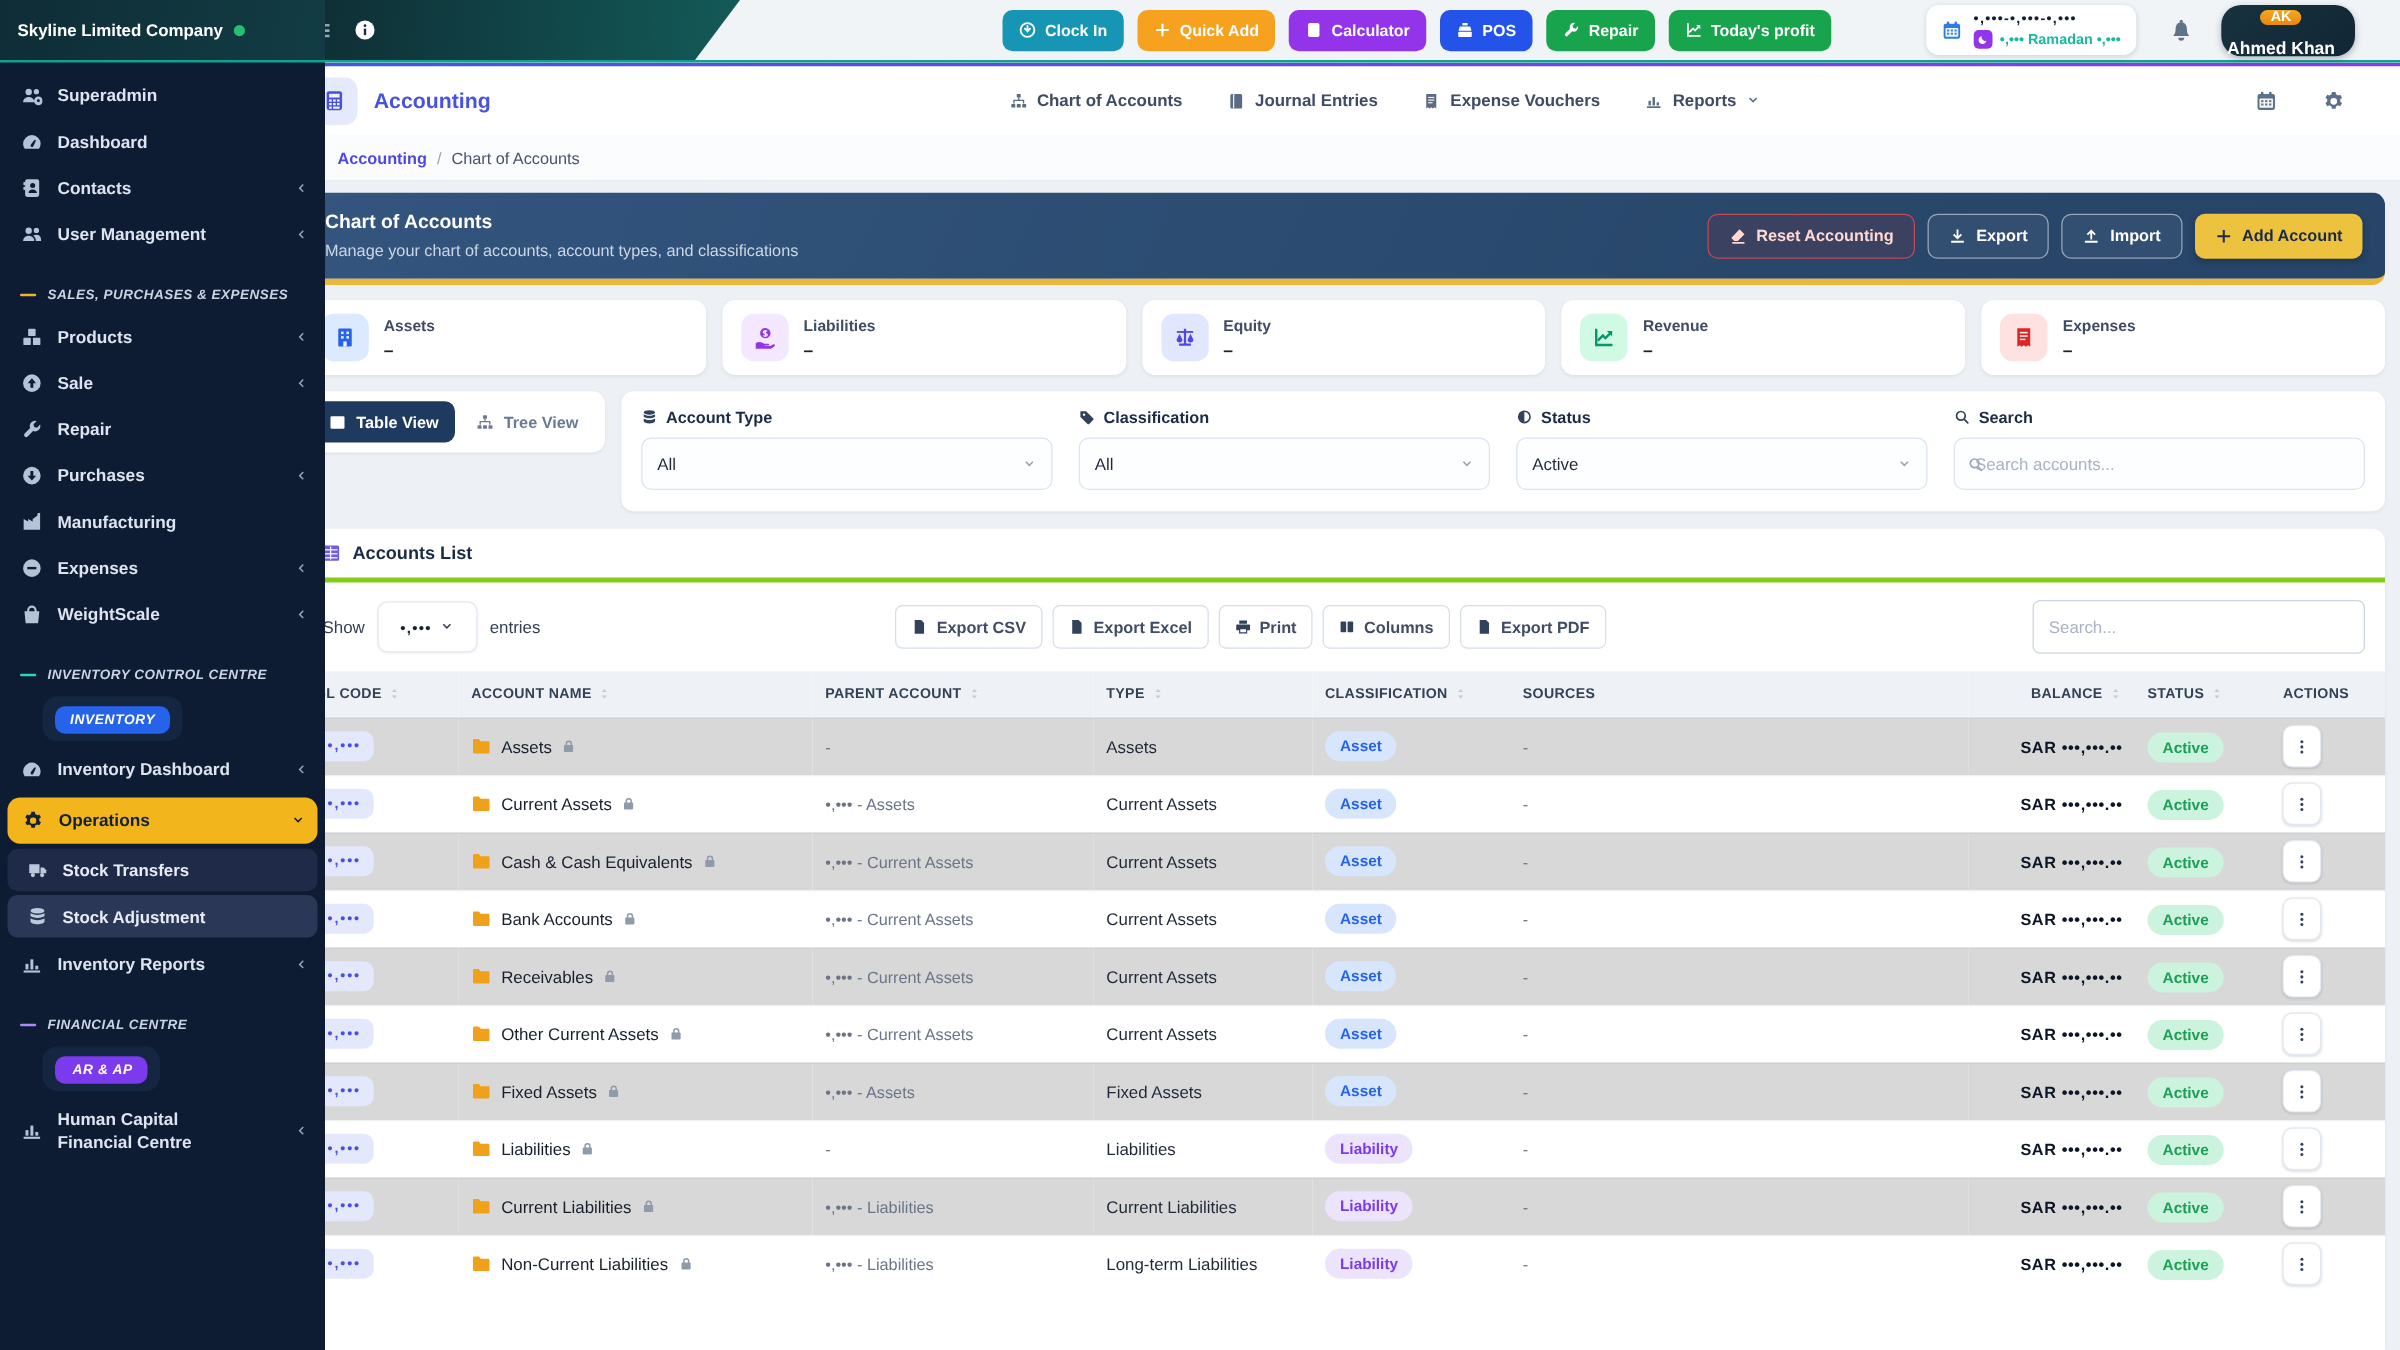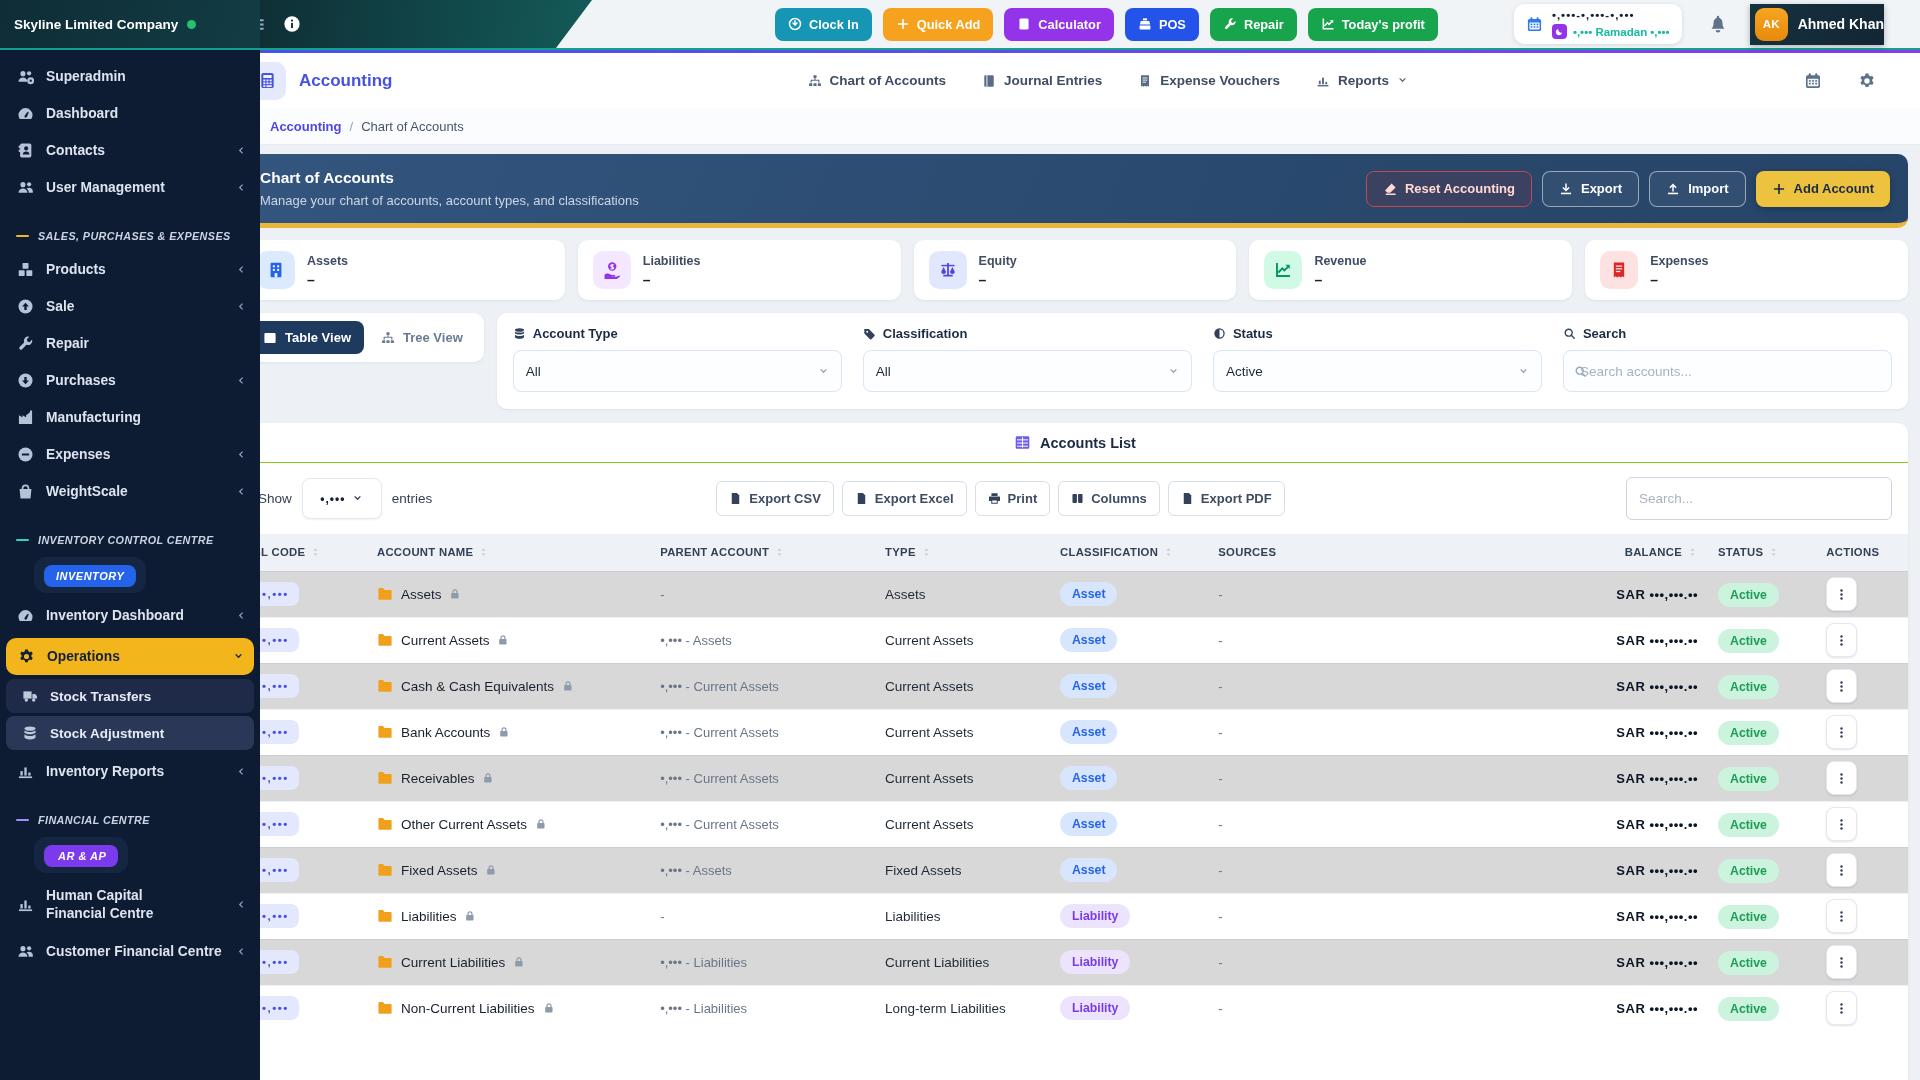--- a/index.html
+++ b/index.html
@@ -47,22 +47,22 @@
   .date-card{margin-left:76px; background:#fff; border-radius:10px; padding:5px 12px; display:flex;
     align-items:center; gap:9px; box-shadow:0 1px 4px rgba(15,40,60,.14); z-index:1;}
   .date-card .cal{width:17px; height:17px; color:#2f7ce8;}
   .date-line1{font-size:11.5px; font-weight:bold; color:#16202e; letter-spacing:1px;}
   .date-line2{display:flex; gap:6px; align-items:center; font-size:11.5px; font-weight:bold; color:#17b9a0; margin-top:3px;}
   .moon-badge{width:15px; height:15px; border-radius:4px; background:#9333ea; color:#fff;
     display:flex; align-items:center; justify-content:center;}
   .moon-badge [data-icon]{width:9px; height:9px;}
   .bell{margin-left:26px; width:20px; height:20px; color:#5e7389; z-index:1; cursor:pointer;}
   .user-chip{margin-left:22px; margin-right:36px; background:linear-gradient(135deg,#17323f,#122634);
-    border-radius:0; padding:4px 0 4px 5px; display:flex; gap:10px; align-items:center; height:41px;
-    z-index:1; cursor:pointer; box-shadow:0 2px 6px rgba(10,30,45,.3);}
+    border-radius:16px; padding:4px 16px 4px 5px; display:flex; gap:10px; align-items:center; height:41px;
+    z-index:1; cursor:pointer; box-shadow:0 2px 6px rgba(10,30,45,.3);flex-direction:column;}
   .avatar{width:33px; height:33px; border-radius:9px; background:linear-gradient(180deg,#f6a623,#e8890c);
     color:#fff; font-weight:bold; font-size:11.5px; display:flex; align-items:center; justify-content:center;}
   .user-name{color:#fff; font-weight:bold; font-size:14px;}
 
   
   .main{position:fixed; left:230px; top:50px; width:1690px; height:1030px; background:#edf1f6;
     display:flex; flex-direction:column; overflow:hidden;}
   .page-header{background:#fff; height:58px; border-top:3px solid #4355e8;
     border-image:linear-gradient(90deg,#4355e8,#8b3bea) 1; display:flex; align-items:center; padding:0 18px; flex:none;}
   .ph-icon{width:38px; height:38px; border-radius:10px; background:#e5e9fc; color:#4653e0;
@@ -122,21 +122,21 @@
   .fcontrol .dd{position:absolute; right:12px; width:11px; height:11px; color:#94a3b8;}
   .fsearch{padding:0;}
   .fsearch .mag{position:absolute; left:10px; width:13px; height:13px; color:#9aa7b8; z-index:1;}
   .fsearch input{width:100%; height:100%; border:none; outline:none; background:transparent;
     padding:0 12px 0 16px; font-size:13.5px; font-family:inherit; color:#1e293b;}
   .fsearch input::placeholder{color:#a8b3c2;}
 
   
   .list-card{background:#fff; border-radius:10px 10px 0 0; margin-top:14px; flex:1; display:flex;
     flex-direction:column; overflow:hidden; box-shadow:0 1px 3px rgba(20,40,70,.07);}
-  .list-head{display:flex; gap:9px; align-items:center; padding:11px 14px; border-bottom:1px solid #84cc16;justify-content:center;}
+  .list-head{display:flex; gap:9px; align-items:center; padding:11px 14px; border-bottom:4px solid #84cc16;}
   .list-head [data-icon]{width:17px; height:17px; color:#6d5ce7;}
   .list-title{font-size:14.5px; font-weight:bold; color:#1c2b45;}
   .list-toolbar{display:flex; align-items:center; padding:14px 16px; flex:none;}
   .show-group{display:flex; gap:10px; align-items:center; font-size:13.5px; color:#334155;}
   .page-select{width:80px; height:41px; border:1.5px solid #e2e8f0; border-radius:8px; background:#fff;
     display:flex; align-items:center; justify-content:center; gap:7px; font-weight:bold; font-size:12px;
     letter-spacing:1px; color:#16202e; cursor:pointer; box-shadow:0 1px 2px rgba(20,40,70,.06);}
   .page-select .dd{width:11px; height:11px; color:#334155;}
   .tool-btns{display:flex; gap:8px; margin-left:284px;}
   .tool-btn{height:35px; border:1px solid #d6dee8; border-radius:6px; background:#fff; padding:0 12px;
@@ -378,35 +378,20 @@
       </div><div class="badge-wrap"><span class="badge-pill" style="background: rgb(124, 58, 237); padding-left: 14px;">AR &amp; AP</span></div><div class="nav-link">
         <span class="ni" data-icon="bar-chart-icon">
           <svg viewBox="0 0 16 16" fill="currentColor" aria-hidden="true">
             <rect x="1.8" y="12.6" width="12.4" height="1.6"></rect>
             <rect x="3.2" y="7.6" width="2.2" height="4.2"></rect>
             <rect x="6.9" y="4.2" width="2.2" height="7.6"></rect>
             <rect x="10.6" y="9" width="2.2" height="2.8"></rect>
           </svg>
         </span>
         <span class="nl twoline">Human Capital Financial Centre</span>
-        <span class="chev" data-icon="chevron-left-icon">
-          <svg viewBox="0 0 16 16" fill="currentColor" aria-hidden="true">
-            <path d="M10.4 3.2 11.7 4.5 8.2 8l3.5 3.5-1.3 1.3L5.6 8z"></path>
-          </svg>
-        </span>
-      </div><div class="nav-link">
-        <span class="ni" data-icon="users-icon">
-          <svg viewBox="0 0 16 16" fill="currentColor" aria-hidden="true">
-            <circle cx="5.6" cy="5.3" r="2.4"></circle>
-            <path d="M1.4 12.9c0-2.3 1.9-3.9 4.2-3.9s4.2 1.6 4.2 3.9z"></path>
-            <circle cx="11.4" cy="5" r="2"></circle>
-            <path d="M11 12.9c0-1.9-.8-3.2-2.1-3.9.7-.4 1.6-.7 2.5-.7 2 0 3.5 1.4 3.5 3.3v1.3z"></path>
-          </svg>
-        </span>
-        <span class="nl">Customer Financial Centre</span>
         <span class="chev" data-icon="chevron-left-icon">
           <svg viewBox="0 0 16 16" fill="currentColor" aria-hidden="true">
             <path d="M10.4 3.2 11.7 4.5 8.2 8l3.5 3.5-1.3 1.3L5.6 8z"></path>
           </svg>
         </span>
       </div></nav>
 </aside>
 
 <header class="topbar">
   <div class="topbar-teal"></div>

